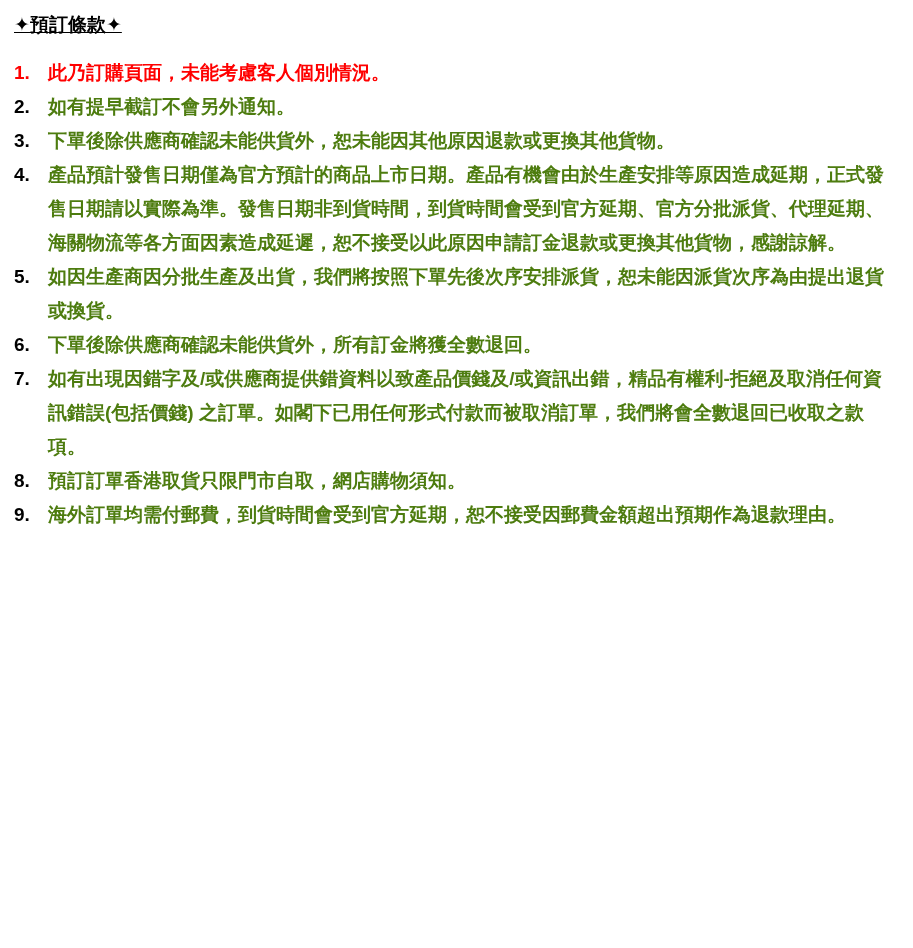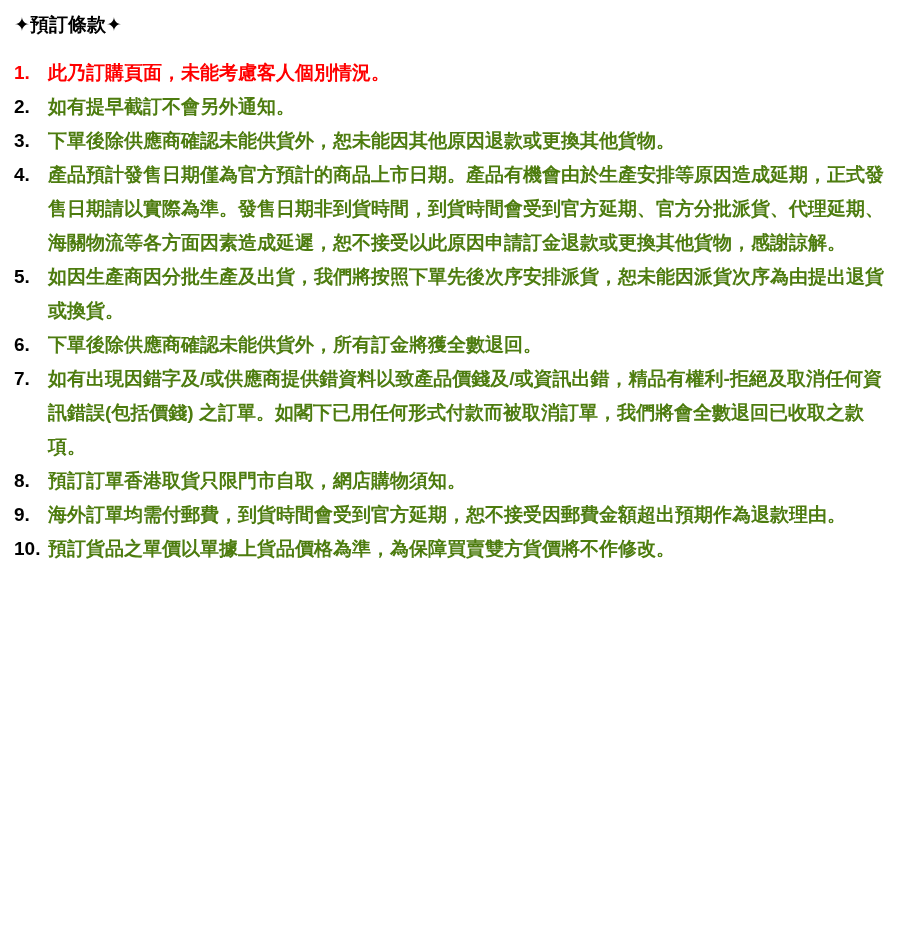--- a/index.html
+++ b/index.html
@@ -19,20 +19,21 @@
   }
   .notice {
     color: var(--red, #ff0000);
     text-decoration: underline;
     line-height: 30px;
     margin-bottom: 18px;
     font-size: 19px;
   }
   .section-title {
     display: inline-block;
+    text-decoration: underline;
     line-height: 30px;
     font-size: 19px;
     margin-bottom: 16px;
   }
   .terms {
     line-height: 34px;
   }
   .term-row {
     display: flex;
     align-items: flex-start;
@@ -103,18 +104,14 @@
         <div class="term-content"><span class="seg-normal">如有出現因錯字及/或供應商提供錯資料以致產品價錢及/或資訊出錯，精品有權利-拒絕及取消任何資訊錯誤(包括價錢) 之訂單。如閣下已用任何形式付款而被取消訂單，我們將會全數退回已收取之款項。</span></div>
       </div>
       <div class="term-row">
         <span class="term-num">8.</span>
         <div class="term-content"><span class="seg-normal">預訂訂單香港取貨只限門市自取，網店購物須知。</span></div>
       </div>
       <div class="term-row">
         <span class="term-num">9.</span>
         <div class="term-content"><span class="seg-normal">海外訂單均需付郵費，到貨時間會受到官方延期，恕不接受因郵費金額超出預期作為退款理由。</span></div>
       </div>
-      <div class="term-row">
-        <span class="term-num">10.</span>
-        <div class="term-content"><span class="seg-normal">預訂貨品之單價以單據上貨品價格為準，為保障買賣雙方貨價將不作修改。</span></div>
-      </div>
     </div>
 </div>
 
 </body></html>

